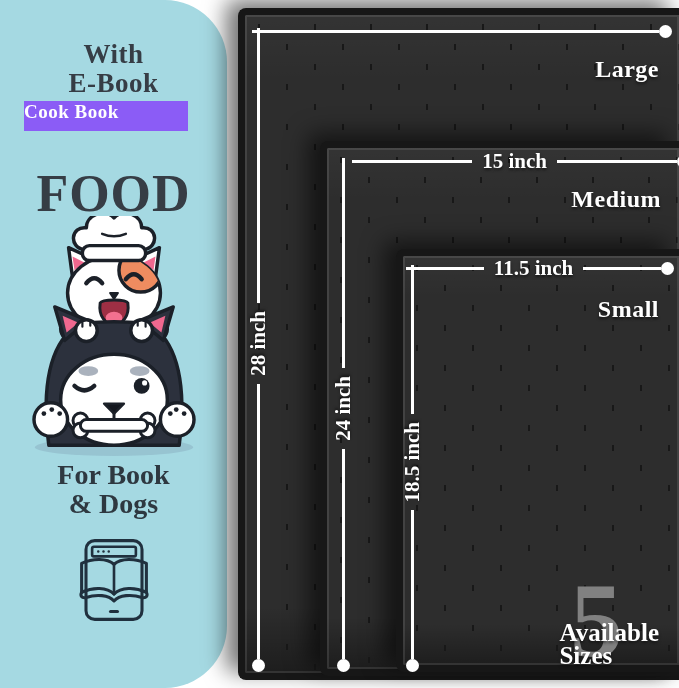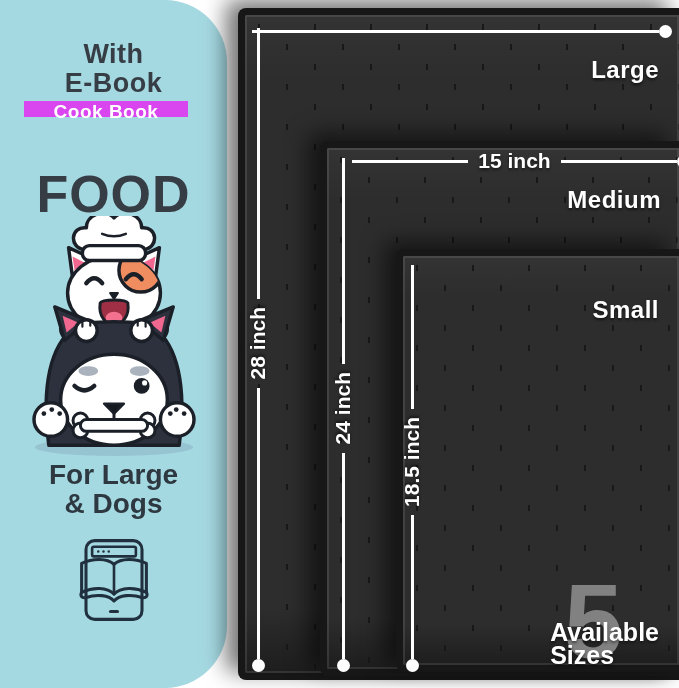--- a/index.html
+++ b/index.html
@@ -1,26 +1,26 @@
 <!DOCTYPE html>
 <html><head>
 <meta charset="utf-8">
 <style>
   html,body{margin:0;padding:0;background:#ffffff;}
   .page{position:relative;width:679px;height:688px;background:#ffffff;overflow:hidden;
-        font-family:Liberation Sans, sans-serif;}
+        font-family:Liberation Serif, serif;}
 
   
   .panel{position:absolute;left:0;top:0;width:227px;height:688px;
          background:#a5d9e2;border-radius:0 62px 62px 0;}
   .with-ebook{position:absolute;top:40px;left:0;width:100%;text-align:center;
               font-size:27px;font-weight:bold;color:#363d45;line-height:1.08;letter-spacing:.5px;}
-  .cookbook-badge{position:absolute;top:101px;left:24px;width:164px;height:16px;
-                  background:#d946ef;color:#ffffff;font-size:19px;font-weight:bold;
-                  text-align:center;line-height:22px;letter-spacing:.5px;}
+  .cookbook-badge{position:absolute;top:101px;left:24px;width:164px;height:30px;
+                  background:#8b5cf6;color:#ffffff;font-size:19px;font-weight:bold;
+                  text-align:left;line-height:22px;letter-spacing:.5px;}
   .big-title{position:absolute;left:0;width:100%;text-align:center;
              font-size:52px;font-weight:bold;color:#363d45;letter-spacing:1px;line-height:1;}
   .big-title.t1{top:124px;}
   .big-title.t2{top:168px;}
   .mascot-wrap{position:absolute;top:216px;left:50%;transform:translateX(-50%);}
   .for-cats{position:absolute;top:460px;left:0;width:100%;text-align:center;
             font-size:28px;font-weight:bold;color:#2e3840;line-height:1.04;}
   .ebook-wrap{position:absolute;top:538px;left:50%;transform:translateX(-50%);}
 
   
@@ -149,21 +149,21 @@
           <circle cx="56" cy="207" r="7.5" fill="#ffffff" stroke-width="3"></circle>
           <circle cx="56" cy="217" r="7.5" fill="#ffffff" stroke-width="3"></circle>
           <circle cx="124" cy="207" r="7.5" fill="#ffffff" stroke-width="3"></circle>
           <circle cx="124" cy="217" r="7.5" fill="#ffffff" stroke-width="3"></circle>
           <rect x="56" y="206" width="68" height="12" rx="6" fill="#ffffff" stroke-width="3"></rect>
         </g>
       </svg>
     </div>
 
     <div class="for-cats">
-      <div>For Large</div>
+      <div>For Book</div>
       <div>&amp; Dogs</div>
     </div>
 
     <div class="ebook-wrap">
       <svg width="74" height="84" viewBox="0 0 84 96">
         <g fill="none" stroke="#20303e" stroke-width="3.5" stroke-linecap="round" stroke-linejoin="round">
           <rect x="10" y="3" width="64" height="90" rx="10"></rect>
           <rect x="17" y="10" width="50" height="11" rx="2" stroke-width="3"></rect>
           <circle cx="24" cy="15.5" r="1.4" fill="#20303e" stroke="none"></circle>
           <circle cx="30" cy="15.5" r="1.4" fill="#20303e" stroke="none"></circle>
@@ -186,20 +186,26 @@
     <div class="seg"></div>
     <div class="seg"></div>
     <div class="dot"></div>
   </div>
   <div class="dim-h dim-medium-h">
     <div class="seg"></div>
     <div class="lbl">15 inch</div>
     <div class="seg"></div>
     <div class="dot"></div>
   </div>
+  <div class="dim-h dim-small-h">
+    <div class="seg"></div>
+    <div class="lbl">11.5 inch</div>
+    <div class="seg"></div>
+    <div class="dot"></div>
+  </div>
 
   <div class="dim-v dim-large-v">
     <div class="seg"></div>
     <div class="lbl">28 inch</div>
     <div class="seg"></div>
     <div class="dot"></div>
   </div>
   <div class="dim-v dim-medium-v">
     <div class="seg"></div>
     <div class="lbl">24 inch</div>

